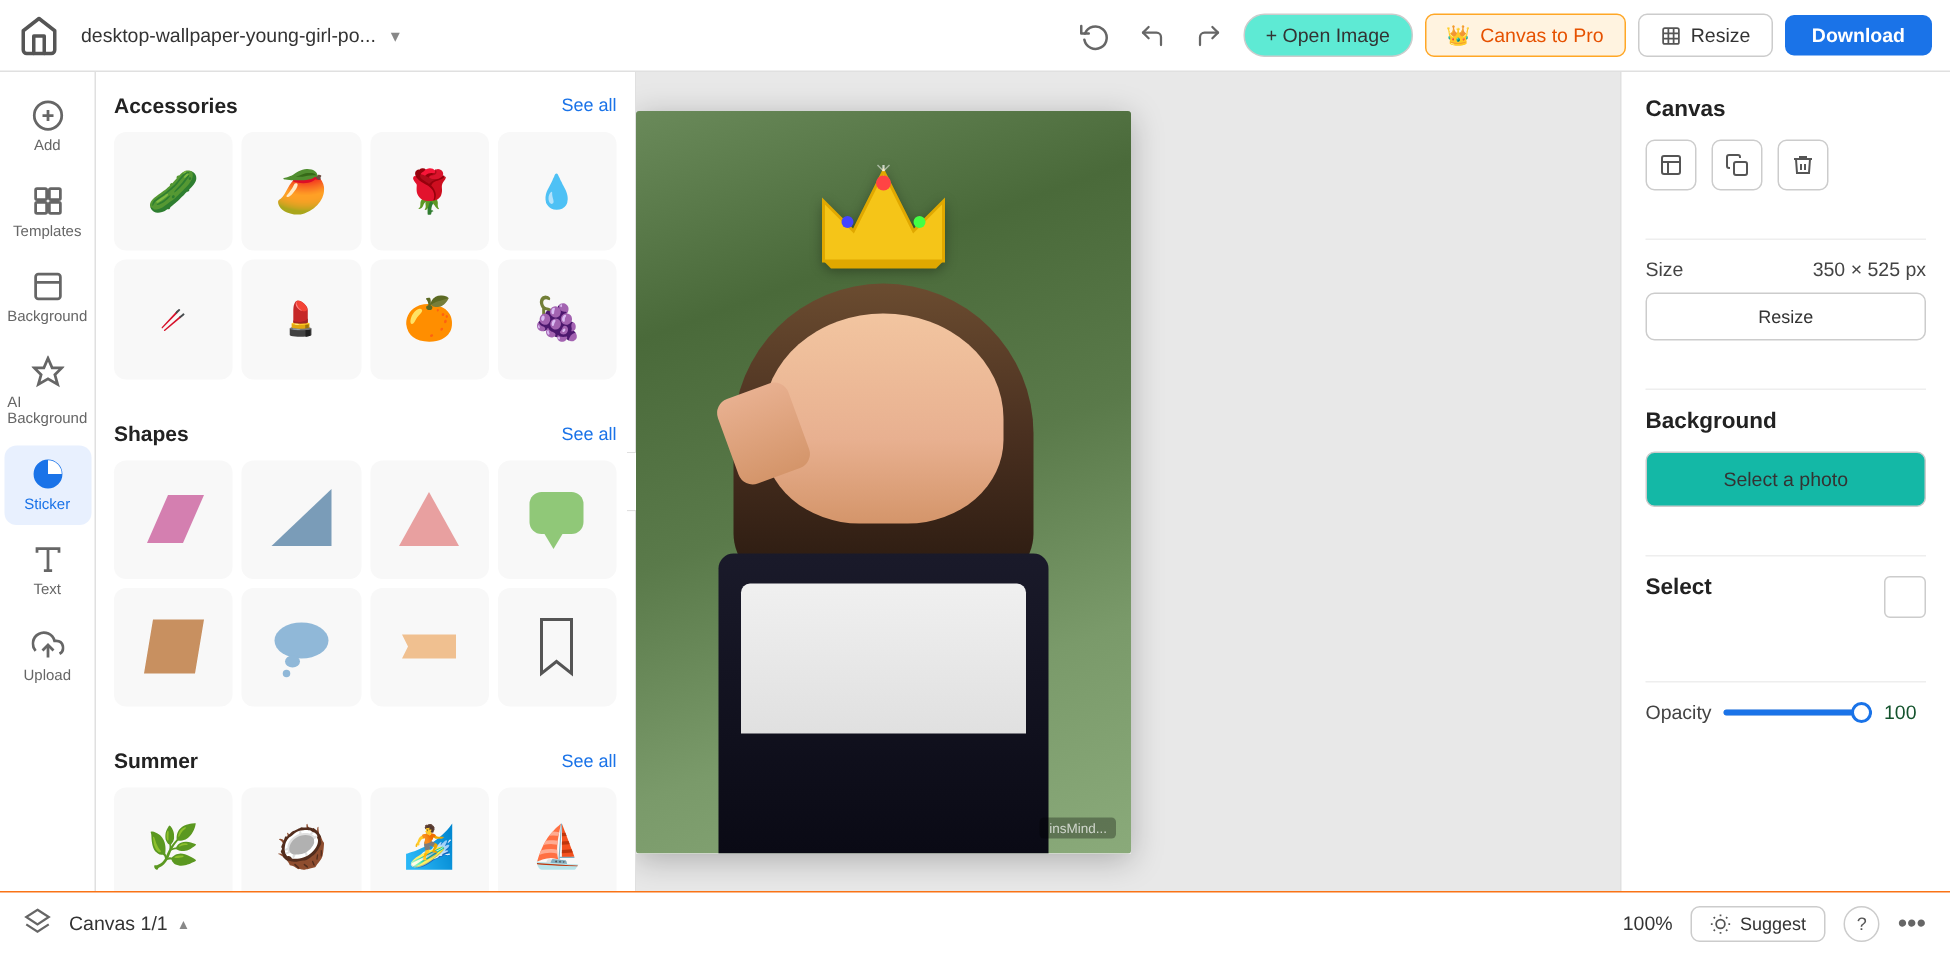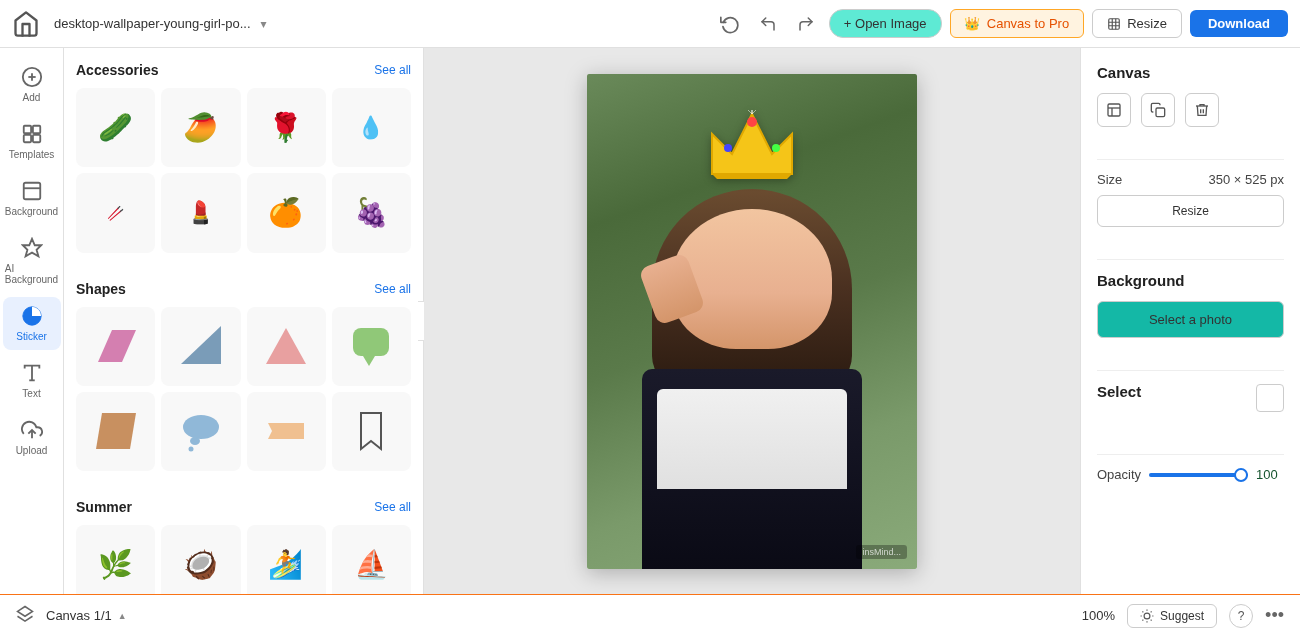--- a/index.html
+++ b/index.html
@@ -79,21 +79,21 @@
     .panel-collapse-btn {
       position: absolute; right: -14px; top: 50%; transform: translateY(-50%);
       width: 20px; height: 40px; background: #fff; border: 1px solid #e0e0e0;
       border-left: none; border-radius: 0 4px 4px 0; display: flex; align-items: center;
       justify-content: center; cursor: pointer; color: #888; font-size: 12px;
     }
 
     
     .canvas-area {
       flex: 1; background: #e8e8e8; display: flex; align-items: center;
-      justify-content: center; position: relative; overflow: hidden;
+      position: relative; overflow: hidden;
     }
     .canvas-container {
       position: relative; width: 330px; height: 495px;
       box-shadow: 0 4px 20px rgba(0,0,0,0.25);
     }
     .crown-sticker {
       position: absolute; top: 30px; left: 50%; transform: translateX(-50%);
       font-size: 80px; line-height: 1;
       filter: drop-shadow(0 2px 4px rgba(0,0,0,0.3));
     }

